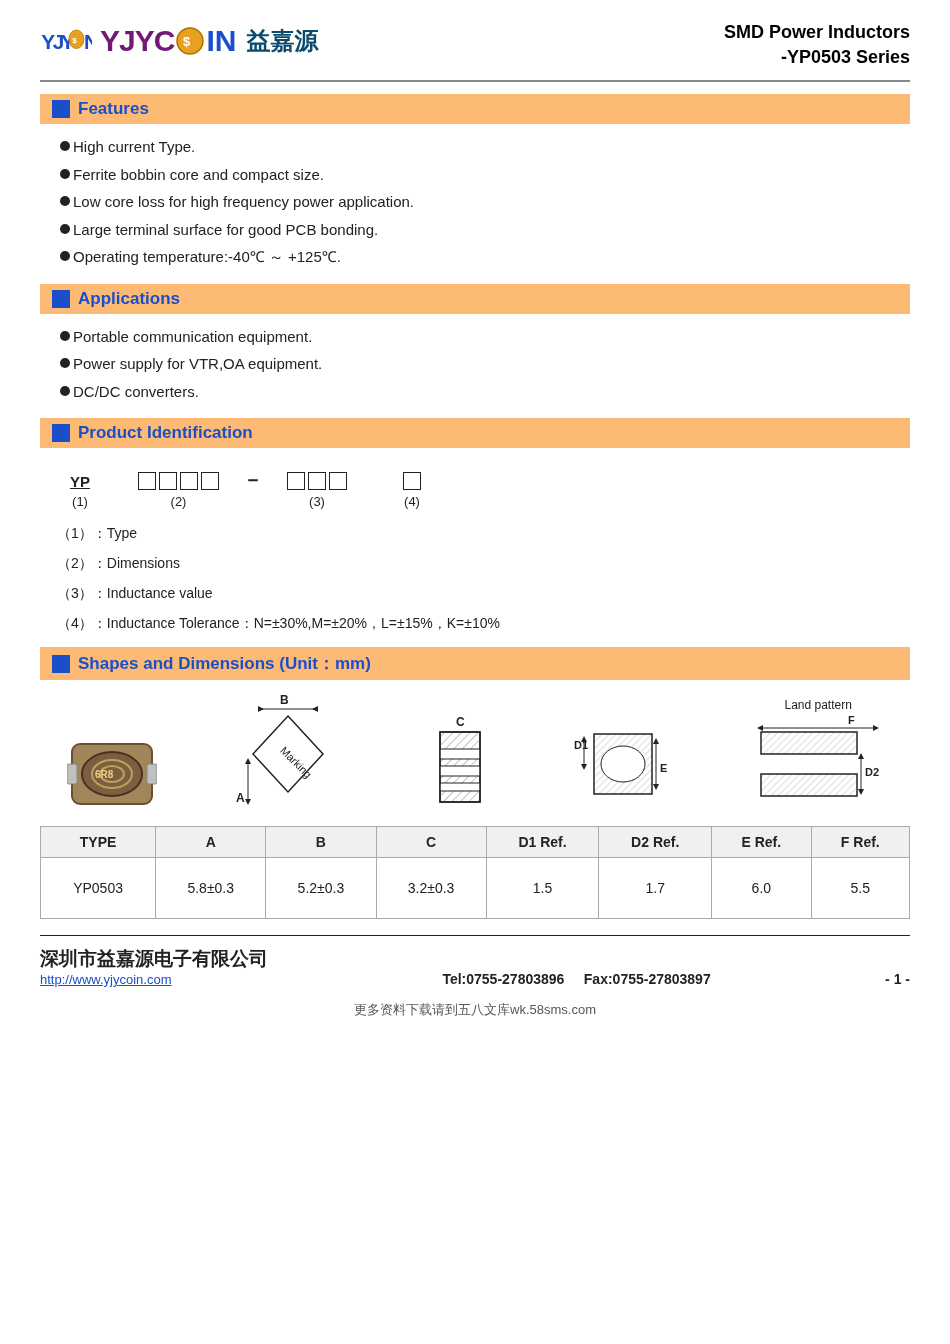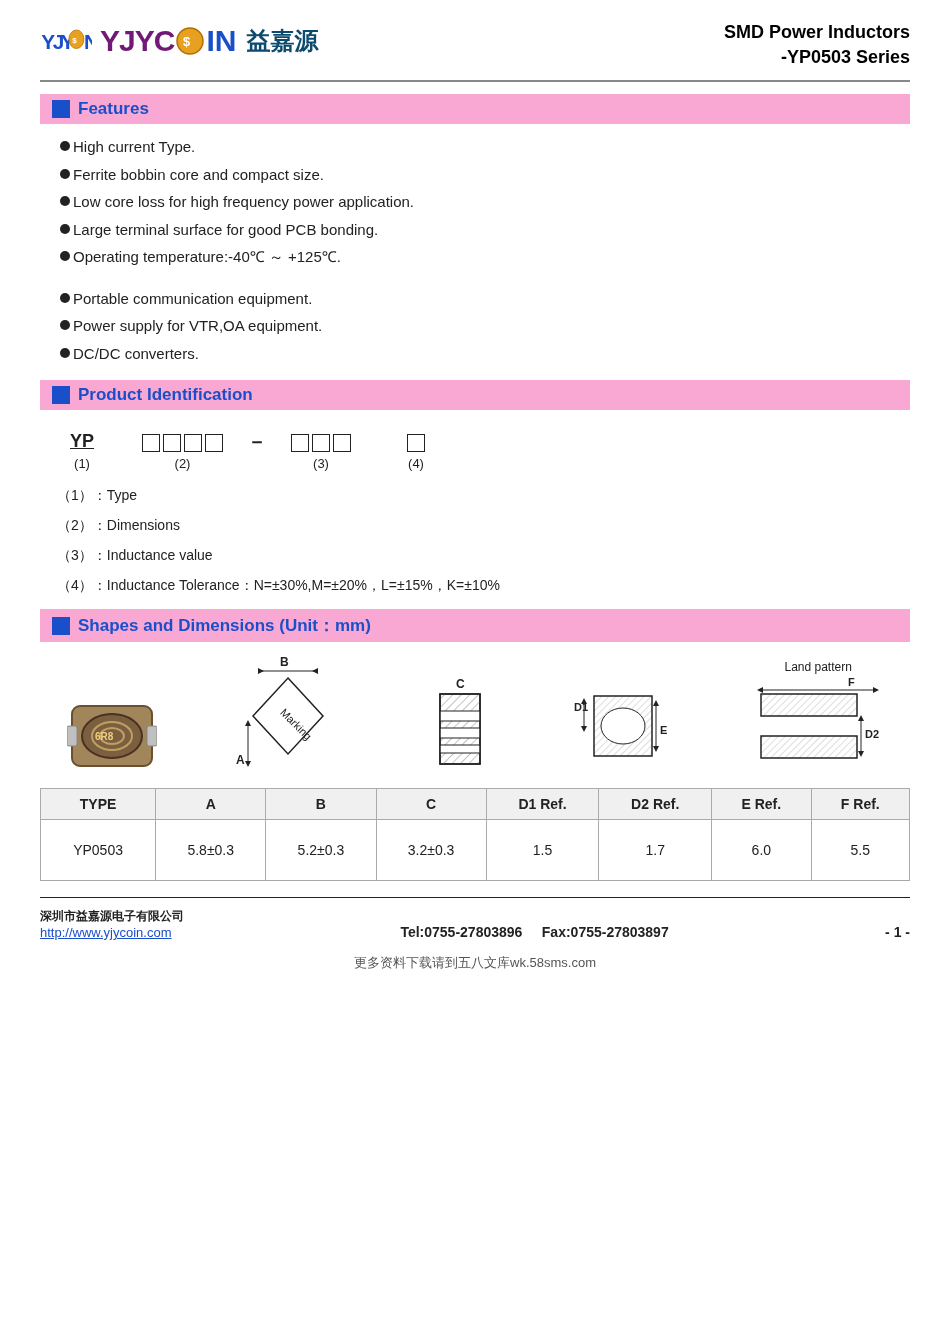--- a/index.html
+++ b/index.html
@@ -45,21 +45,21 @@
     .header-title {
       text-align: right;
       font-size: 18px;
       font-weight: bold;
       color: #000;
       line-height: 1.4;
     }
 
     
     .section-header {
-      background: #f9a8d4;
+      background: #fdba74;
       padding: 5px 12px;
       margin-bottom: 8px;
       display: flex;
       align-items: center;
       gap: 8px;
     }
 
     .section-icon {
       display: inline-block;
       width: 18px;
@@ -112,21 +112,21 @@
       margin-bottom: 4px;
     }
 
     .pid-cell {
       display: flex;
       flex-direction: column;
       align-items: center;
     }
 
     .pid-label-top {
-      font-size: 18px;
+      font-size: 15px;
       font-weight: bold;
       text-decoration: underline;
       margin-bottom: 2px;
     }
 
     .pid-boxes {
       display: flex;
       gap: 3px;
       margin-bottom: 2px;
     }
@@ -209,21 +209,21 @@
       font-size: 14px;
     }
 
     .footer-left {
       display: flex;
       flex-direction: column;
     }
 
     .footer-company {
       font-weight: bold;
-      font-size: 12px;
+      font-size: 19px;
     }
 
     .footer-link {
       color: #1a4fc9;
       text-decoration: underline;
       font-size: 13px;
     }
 
     .footer-right {
       font-weight: bold;
@@ -310,20 +310,24 @@
         <span>Large terminal surface for good PCB bonding.</span>
       </li>
       <li>
         <span class="bullet-dot"></span>
         <span>Operating temperature:-40℃  ～ +125℃.</span>
       </li>
     </ul>
   </div>
 
   <div>
+    <div class="section-header">
+      <span class="section-icon"></span>
+      <span class="section-title">Applications</span>
+    </div>
     <ul class="bullet-list">
       <li>
         <span class="bullet-dot"></span>
         <span>Portable communication equipment.</span>
       </li>
       <li>
         <span class="bullet-dot"></span>
         <span>Power supply for VTR,OA equipment.</span>
       </li>
       <li>

